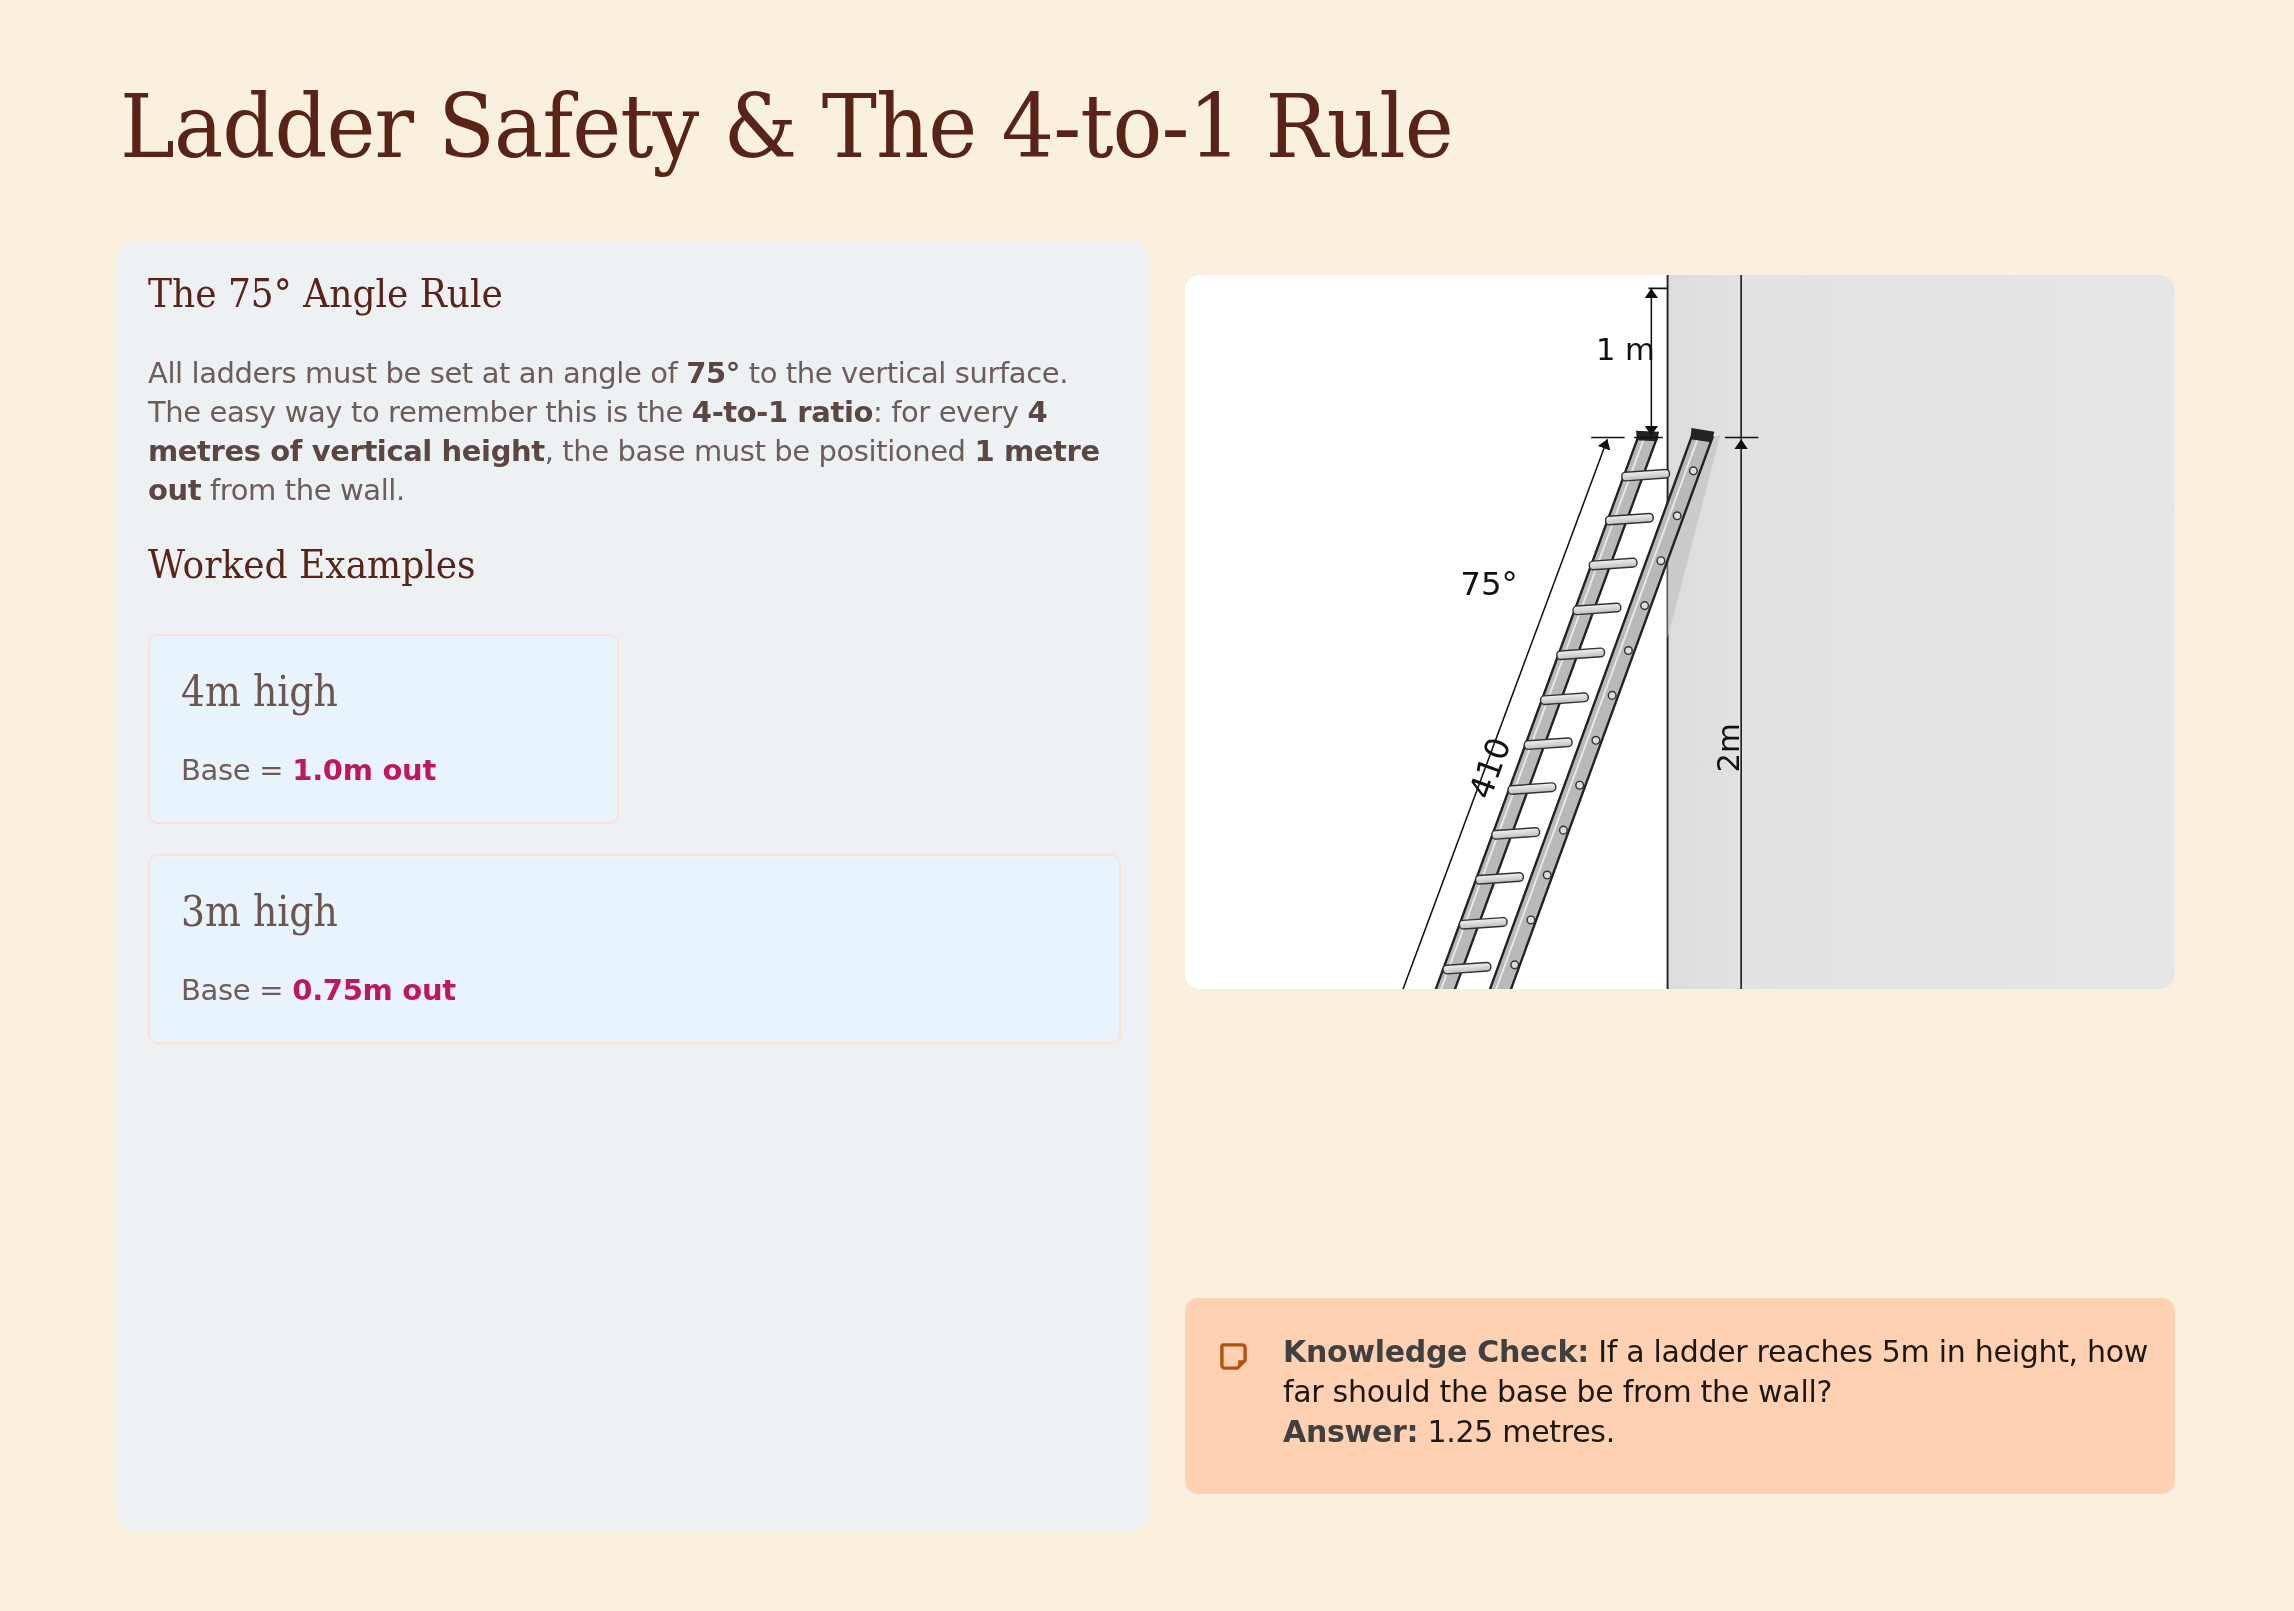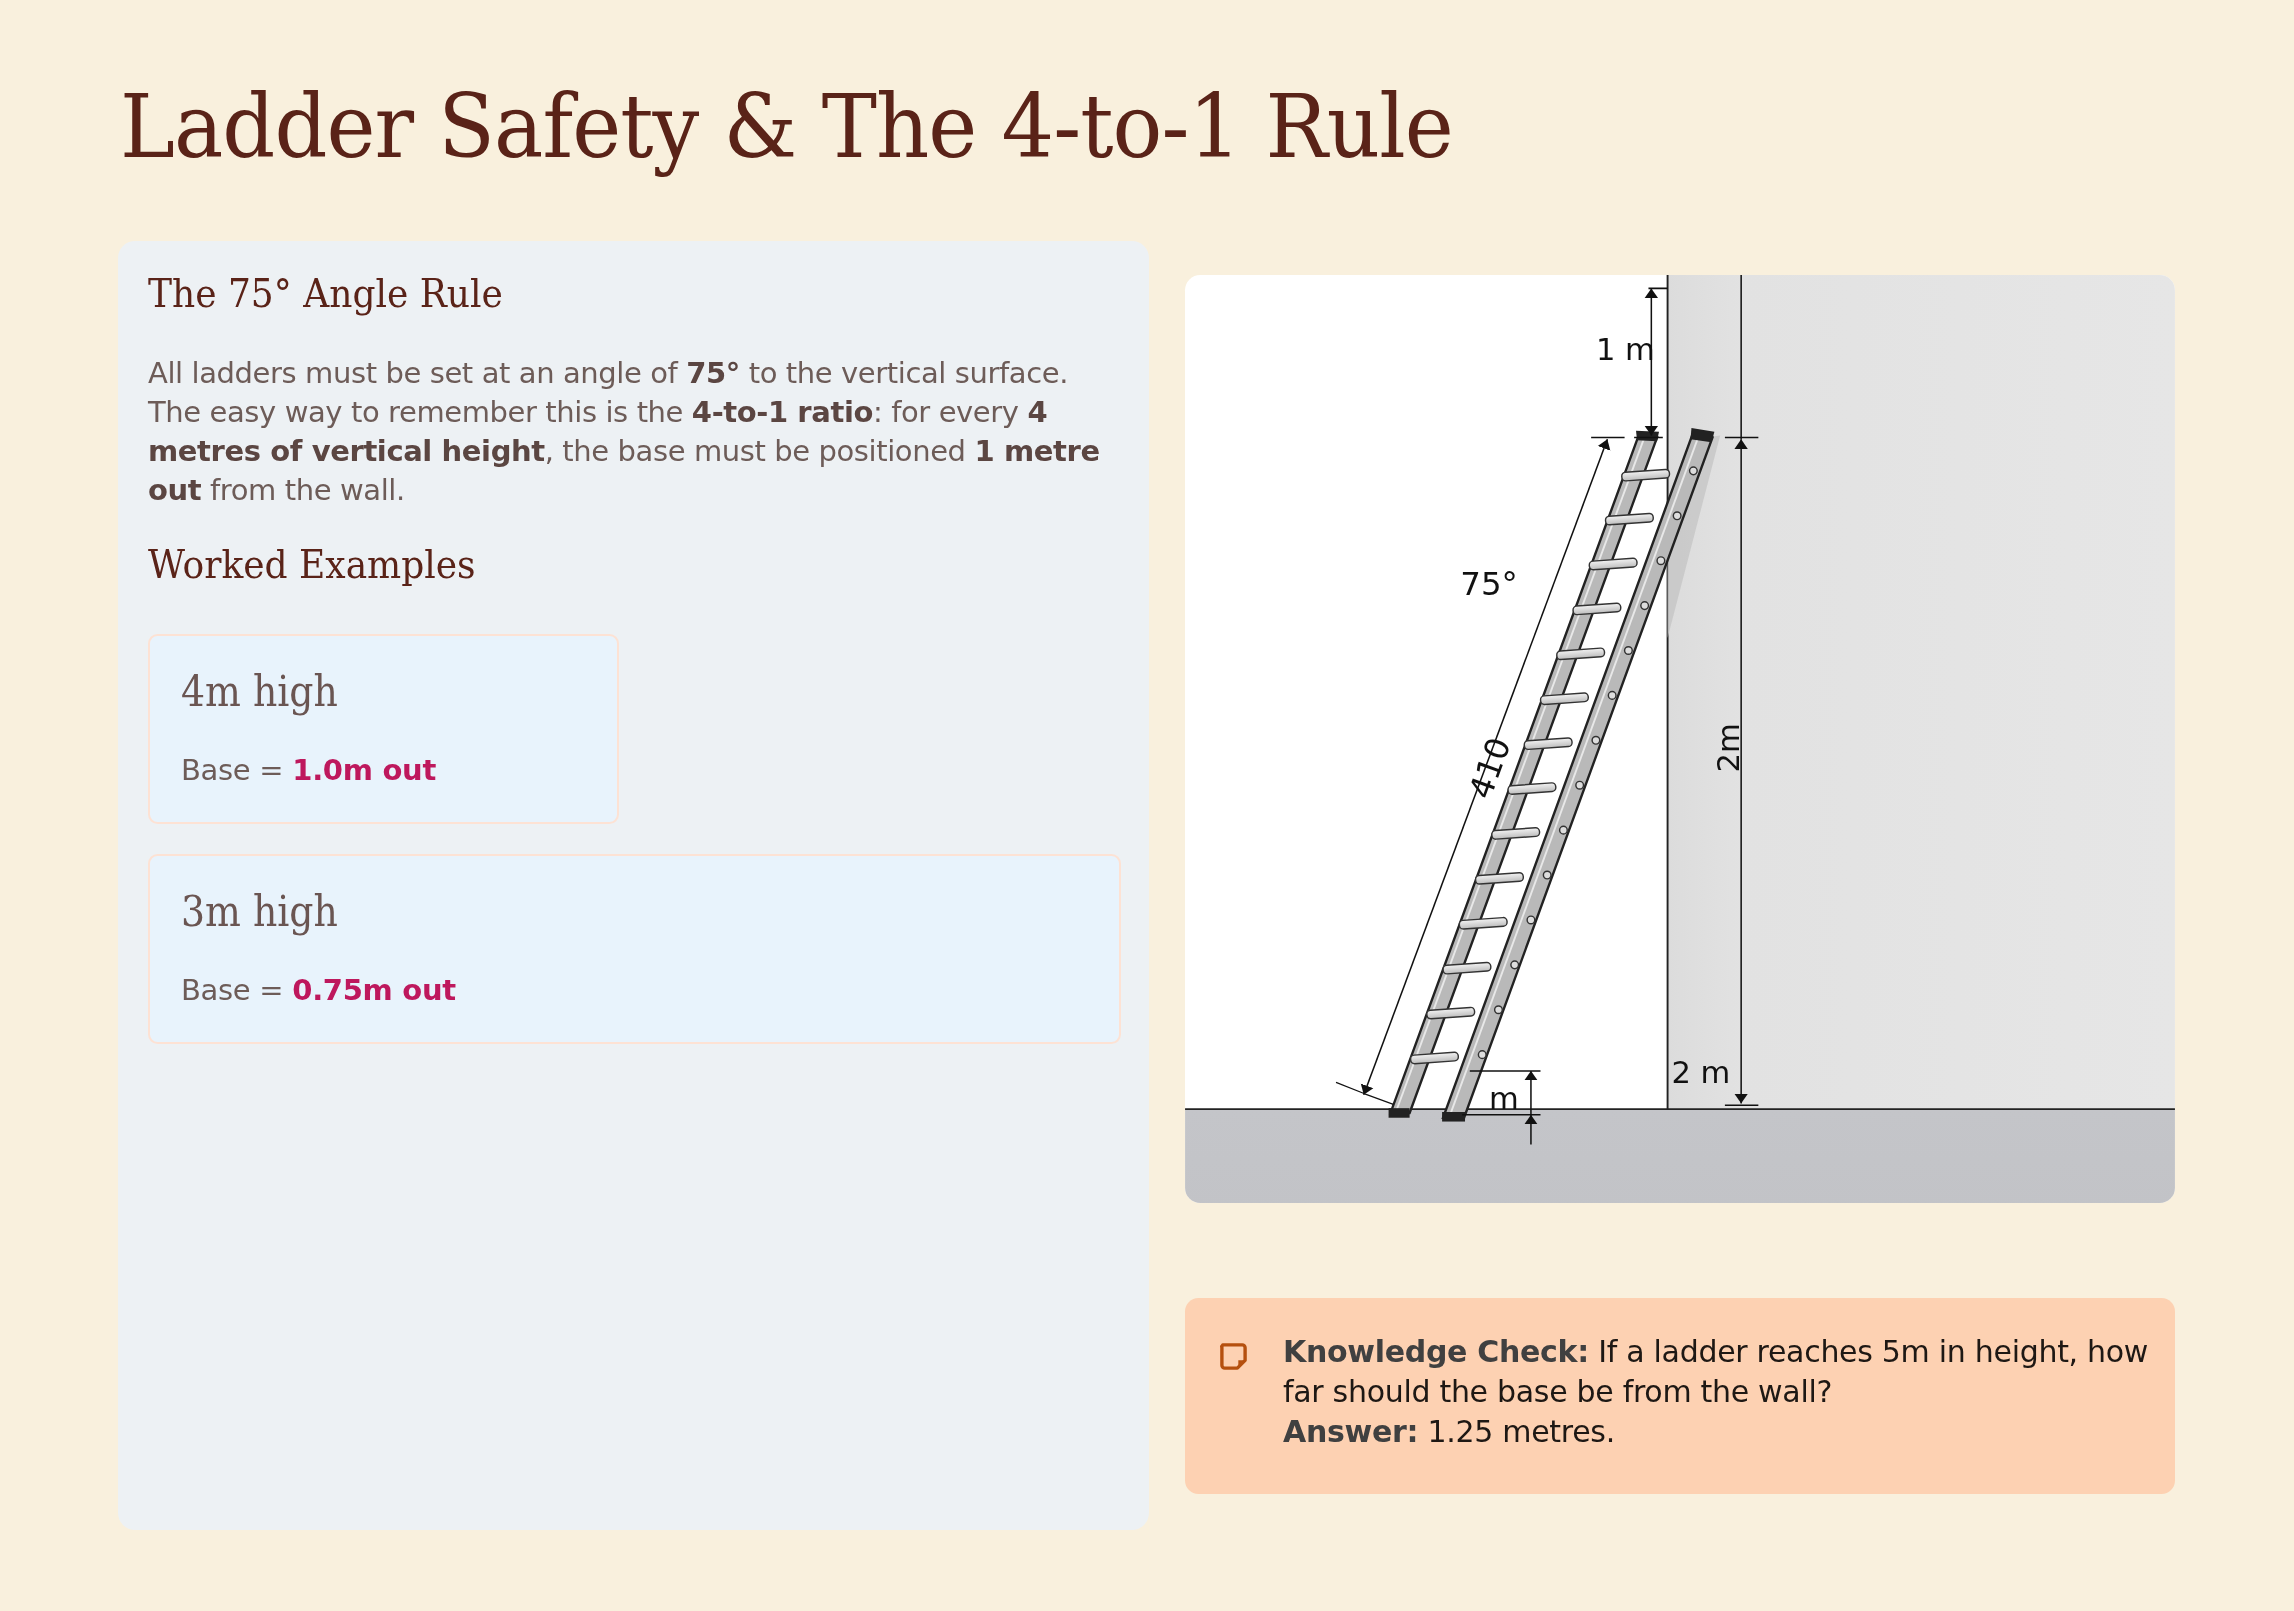--- a/index.html
+++ b/index.html
@@ -50,21 +50,21 @@
     transform: scaleX(0.9); transform-origin: left top; white-space: nowrap;
   }
   .card-base {
     position: absolute; left: 31px; top: 117px; margin: 0;
     font-size: 29px; color: #6d5c58; white-space: nowrap; letter-spacing: -0.3px;
   }
   .card-base b { color: #be185d; }
 
   .diagram {
     position: absolute; left: 1185px; top: 275px;
-    width: 990px; height: 928px;
+    width: 990px; height: 714px;
     border-radius: 15.3px; overflow: hidden; background: #ffffff;
   }
   .diagram svg { display: block; }
 
   .callout {
     position: absolute; left: 1185px; top: 1298px;
     width: 990px; height: 196px;
     background: #fdd1b2; border-radius: 13.4px;
   }
   .callout-icon {

